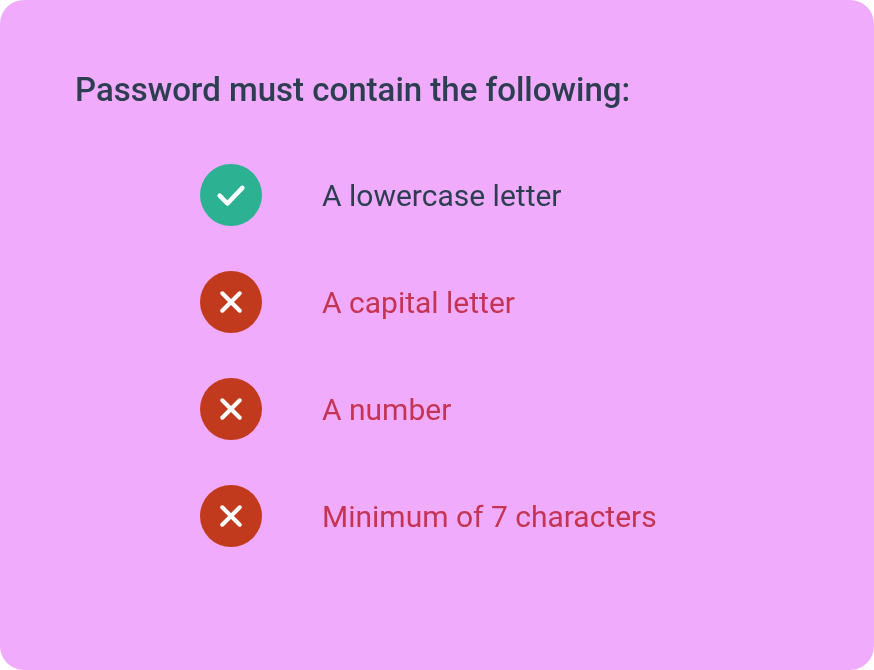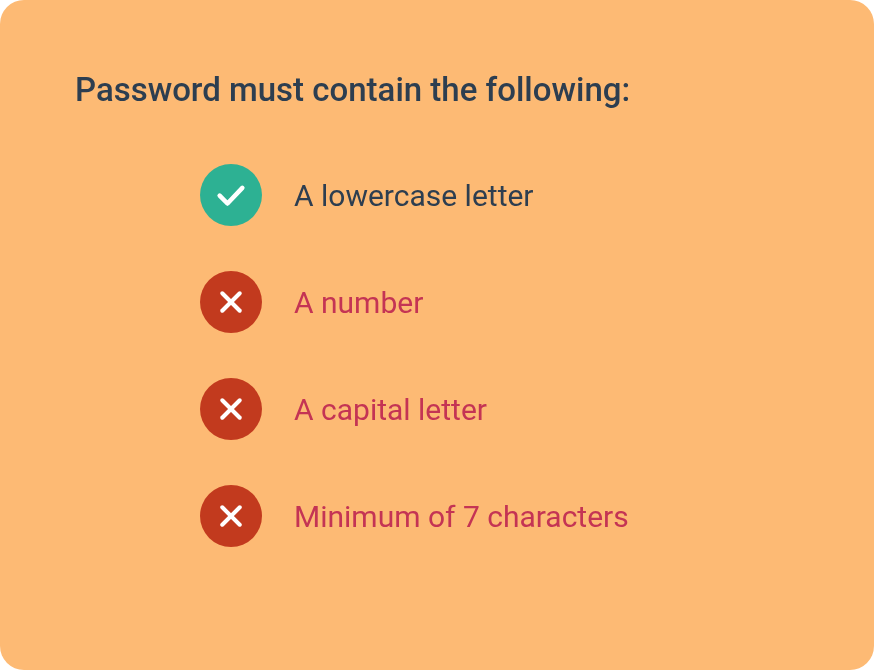--- a/index.html
+++ b/index.html
@@ -9,37 +9,38 @@
     }
     body {
       font-family: -apple-system, BlinkMacSystemFont, "Segoe UI", Roboto, Helvetica, Arial, sans-serif;
       background: #ffffff;
       width: 874px;
       height: 670px;
     }
     .card {
       width: 874px;
       height: 670px;
-      background: #fdba74;
+      background: #f0abfc;
       border-radius: 24px;
       padding: 70px 75px;
     }
     .title {
       font-size: 33px;
       color: #2d3e50;
       font-weight: 500;
       margin-bottom: 55px;
     }
     .requirements {
       padding-left: 125px;
     }
     .requirement-item {
       display: flex;
       align-items: center;
       margin-bottom: 45px;
+      gap: 28px;
     }
     .icon-circle {
       width: 62px;
       height: 62px;
       border-radius: 50%;
       display: flex;
       align-items: center;
       justify-content: center;
       flex-shrink: 0;
       margin-right: 32px;
@@ -77,31 +78,31 @@
       <span class="req-text valid">A lowercase letter</span>
     </div>
 
     <div class="requirement-item">
       <div class="icon-circle invalid">
         <svg width="30" height="30" viewBox="0 0 24 24" fill="none" stroke="#ffffff" stroke-width="3.2" stroke-linecap="round">
           <line x1="5" y1="5" x2="19" y2="19"></line>
           <line x1="19" y1="5" x2="5" y2="19"></line>
         </svg>
       </div>
-      <span class="req-text invalid">A number</span>
+      <span class="req-text invalid">A capital letter</span>
     </div>
 
     <div class="requirement-item">
       <div class="icon-circle invalid">
         <svg width="30" height="30" viewBox="0 0 24 24" fill="none" stroke="#ffffff" stroke-width="3.2" stroke-linecap="round">
           <line x1="5" y1="5" x2="19" y2="19"></line>
           <line x1="19" y1="5" x2="5" y2="19"></line>
         </svg>
       </div>
-      <span class="req-text invalid">A capital letter</span>
+      <span class="req-text invalid">A number</span>
     </div>
 
     <div class="requirement-item">
       <div class="icon-circle invalid">
         <svg width="30" height="30" viewBox="0 0 24 24" fill="none" stroke="#ffffff" stroke-width="3.2" stroke-linecap="round">
           <line x1="5" y1="5" x2="19" y2="19"></line>
           <line x1="19" y1="5" x2="5" y2="19"></line>
         </svg>
       </div>
       <span class="req-text invalid">Minimum of 7 characters</span>

